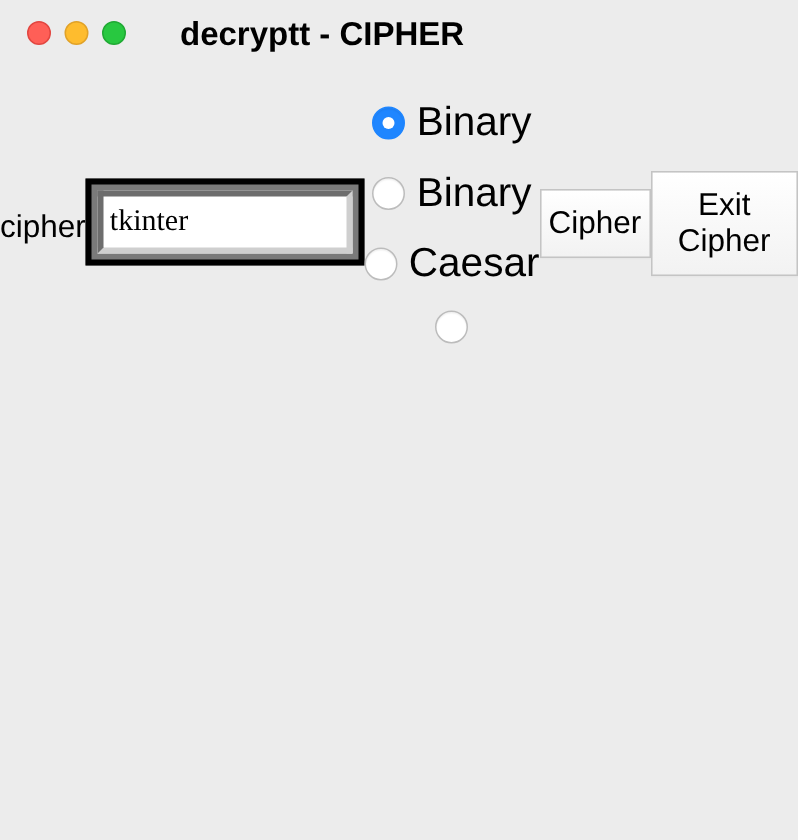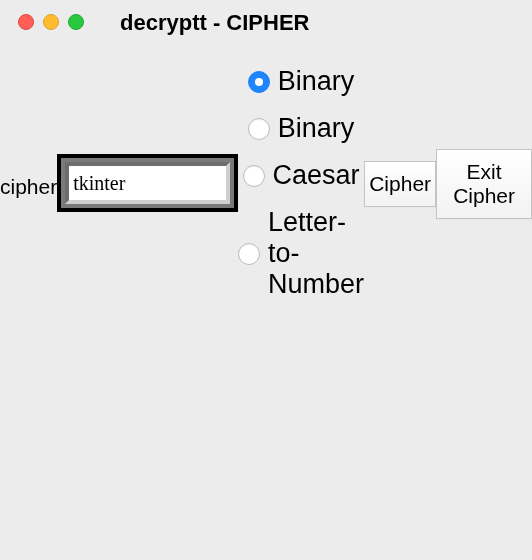--- a/index.html
+++ b/index.html
@@ -161,19 +161,18 @@
     <div class="radio-row">
       <span class="radio-btn"></span>
       <span class="radio-label">Binary</span>
     </div>
     <div class="radio-row">
       <span class="radio-btn"></span>
       <span class="radio-label">Caesar</span>
     </div>
     <div class="radio-row">
       <span class="radio-btn"></span>
-      <span class="radio-label">Letter-to-Number</span>
     </div>
   </div>
 
   <button class="btn cipher">Cipher</button>
   <button class="btn exit">Exit Cipher</button>
 </div>
 
 </body></html>

